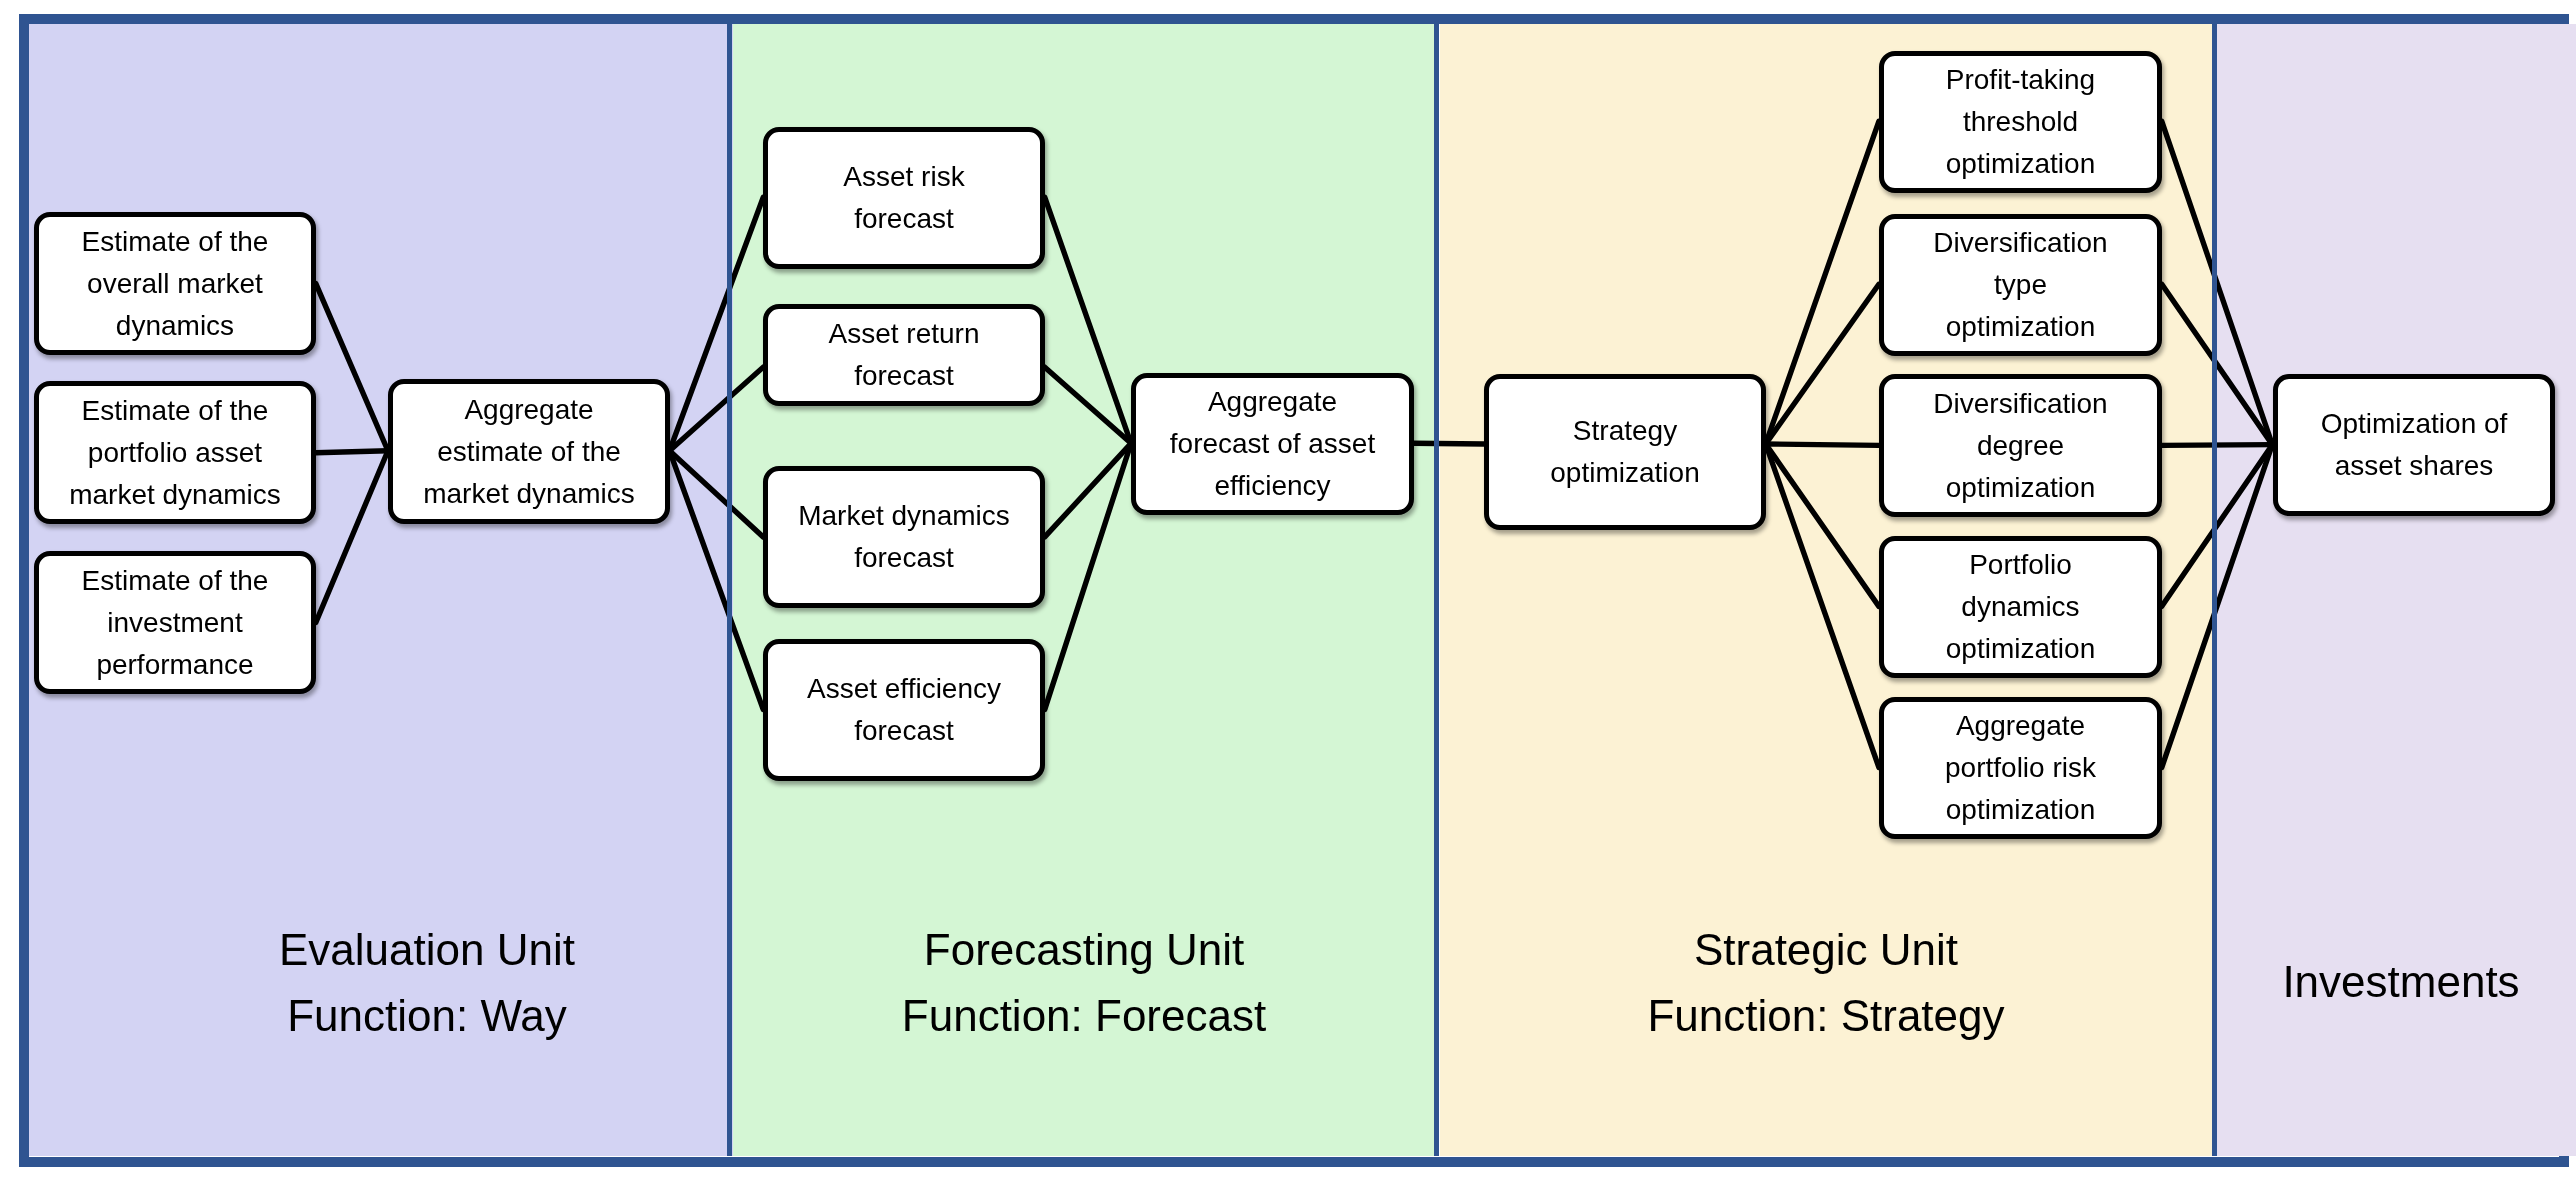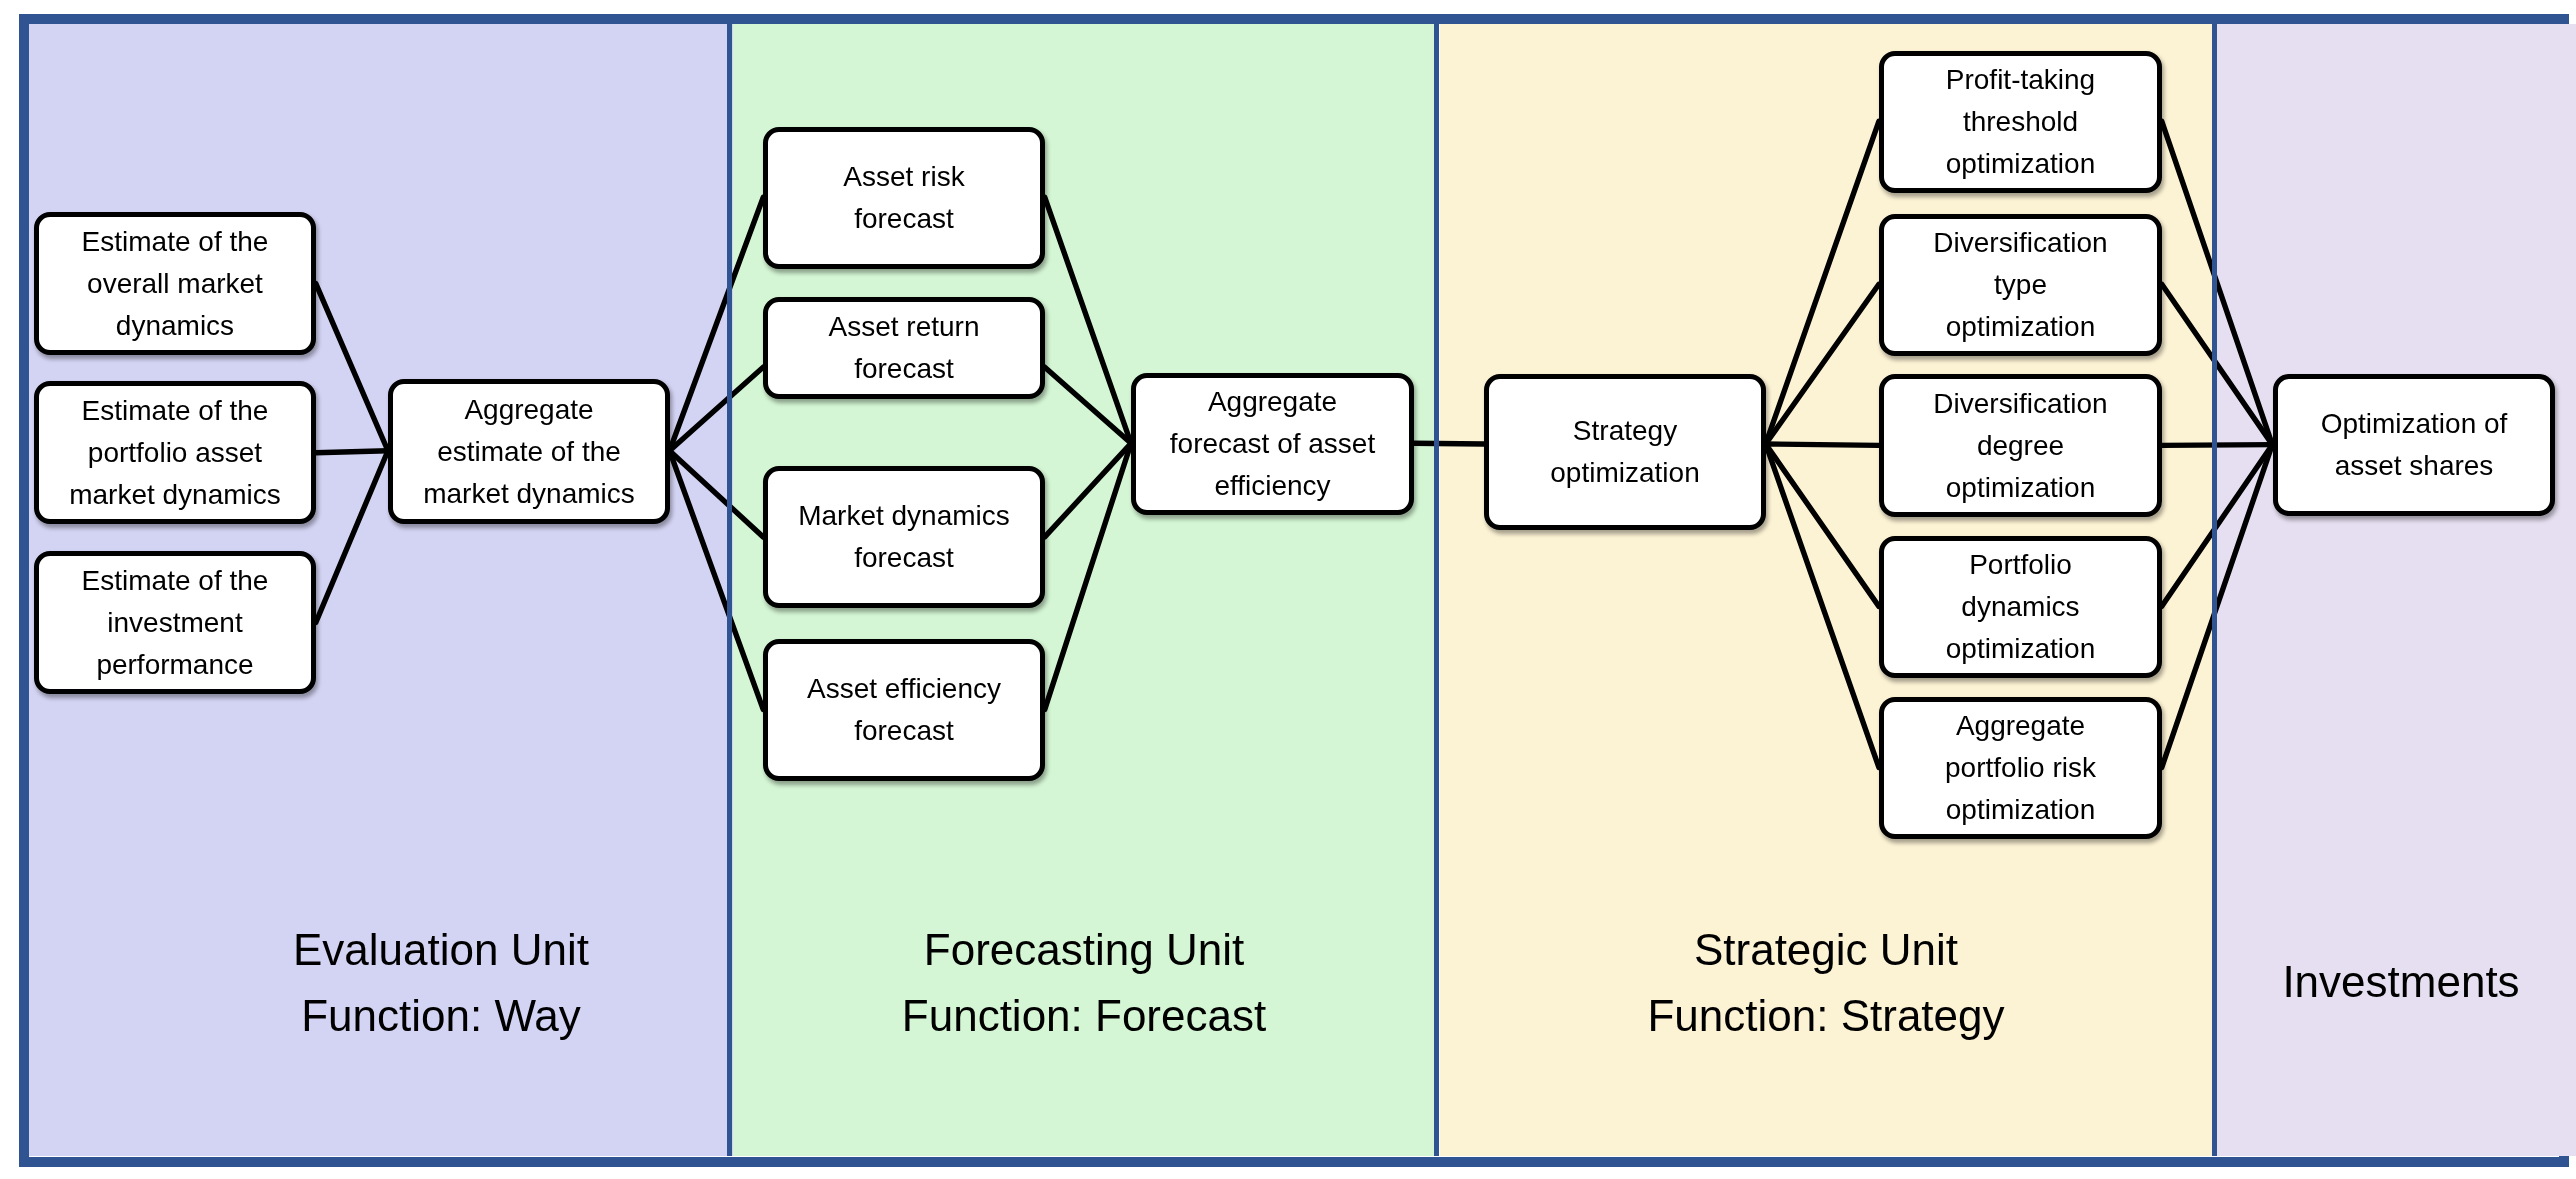--- a/index.html
+++ b/index.html
@@ -7,21 +7,21 @@
     width:2576px;height:1179px;position:relative;background:#ffffff;
     font-family:"Liberation Sans", sans-serif;color:#000;
   }
   
   .frame{
     position:absolute;left:19px;top:13.5px;width:2550px;height:1153px;
     box-sizing:border-box;border:10px solid #2F5491;background:#ffffff;
   }
   
   .sec{position:absolute;top:23.6px;height:1132px;}
-  #sec-evaluation {left:29px;  width:796px;background:#D3D3F3;padding-left:28px;}
+  #sec-evaluation {left:29px;  width:796px;background:#D3D3F3;}
   #sec-forecasting{left:733px;width:702px;background:#D4F6D4;}
   #sec-strategic  {left:1440px;width:772px;background:#FCF2D4;text-decoration:underline;}
   #sec-investments{left:2217px;width:342px; background:#E6DFF1;padding-left:26px;}
   .divider{position:absolute;top:23.6px;width:5.4px;height:1132px;background:#2F5491;z-index:4;}
   #divider-1{left:727px;} #divider-2{left:1434px;} #divider-3{left:2212px;}
   
   .sec-label{
     position:absolute;left:0;right:0;top:893px;text-align:center;
     font-size:44px;line-height:66px;white-space:pre-line;color:#000;
   }
@@ -35,21 +35,21 @@
     border-radius:16px;box-sizing:border-box;
     display:flex;align-items:center;justify-content:center;
     text-align:center;font-size:28px;line-height:42px;white-space:pre-line;
     box-shadow:2px 3.4px 4.7px rgba(0,0,0,0.35);
   }
   .n-e1{left:34px;  top:212px; width:282px;height:143px;}
   .n-e2{left:34px;  top:381px; width:282px;height:143px;}
   .n-e3{left:34px;  top:551px; width:282px;height:143px;}
   .n-ea{left:388px; top:379px; width:282px;height:145px;}
   .n-f1{left:763px;top:127px; width:282px;height:142px;}
-  .n-f2{left:763px;top:297px; width:282px;height:102px;align-items:center;}
+  .n-f2{left:763px;top:304px; width:282px;height:102px;align-items:center;}
   .n-f3{left:763px;top:466px; width:282px;height:142px;}
   .n-f4{left:763px;top:639px; width:282px;height:142px;}
   .n-fa{left:1131px;top:373px; width:283px;height:142px;}
   .n-s {left:1484px;top:374px; width:282px;height:156px;}
   .n-t1{left:1879px;top:51px;  width:283px;height:142px;}
   .n-t2{left:1879px;top:214px; width:283px;height:142px;}
   .n-t3{left:1879px;top:374px; width:283px;height:143px;}
   .n-t4{left:1879px;top:536px; width:283px;height:142px;}
   .n-t5{left:1879px;top:697px;width:283px;height:142px;}
   .n-o {left:2273px;top:374px; width:282px;height:142px;}

